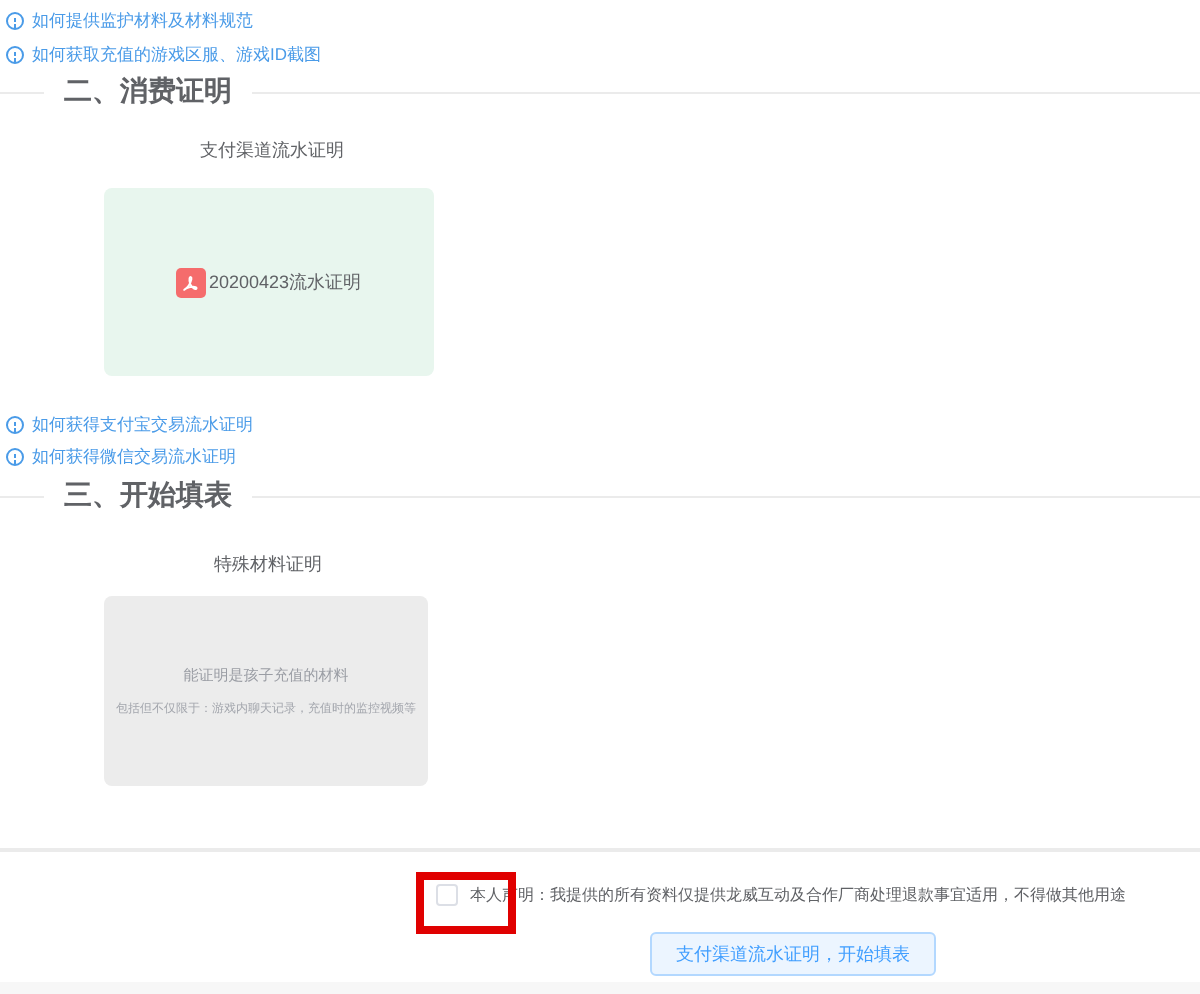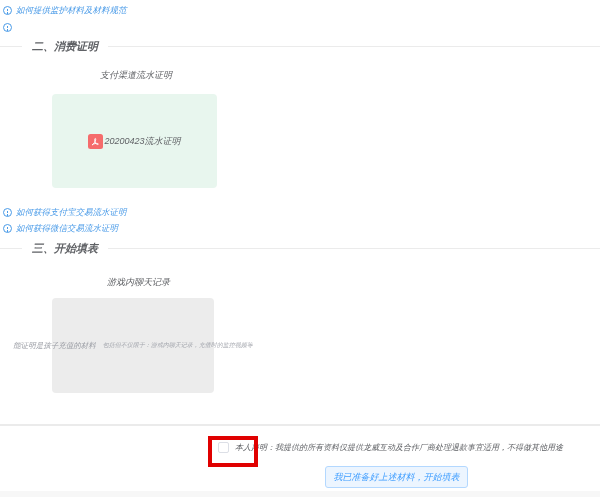--- a/index.html
+++ b/index.html
@@ -3,49 +3,49 @@
 <meta charset="utf-8">
 <style>
   :root{
     --link:#4a9be8; --accent:#409eff; --button-bg:#ecf5ff; --button-border:#b3d8ff;
     --green-box:#e8f6ee; --gray-box:#ececec; --pdf-red:#f56c6c; --annotation-red:#e00000;
     --text-main:#606266; --text-muted:#a3a6ad; --divider:#ebebeb;
   }
   *{margin:0;padding:0;box-sizing:border-box;}
   html,body{background:#fff;}
   body{font-family:"Liberation Sans","DejaVu Sans",sans-serif;}
-  .page{position:relative;width:600px;height:497px;background:#ffffff;overflow:hidden;font-style:italic;}
+  .page{position:relative;width:600px;height:497px;background:#ffffff;overflow:hidden;}
 
   
   .help-link{position:absolute;left:3px;display:flex;align-items:center;gap:4px;height:13px;cursor:pointer;}
   .help-link .link-text{font-size:8.5px;color:var(--link);white-space:nowrap;}
   .info-icon{position:relative;width:9px;height:9px;border:1px solid var(--link);border-radius:50%;flex:0 0 auto;}
   .info-icon::after{content:"";position:absolute;left:50%;top:2px;width:1px;height:2px;margin-left:-0.5px;background:var(--link);}
   .info-icon::before{content:"";position:absolute;left:50%;top:4.5px;width:1px;height:2.5px;margin-left:-0.5px;background:var(--link);}
 
   
   .section-divider{position:absolute;left:0;right:0;height:12px;display:flex;align-items:center;}
   .section-divider .line{height:1px;background:var(--divider);}
   .section-divider .line.short{width:22px;}
   .section-divider .line.long{flex:1;}
-  .section-divider .sec-title{font-size:11px;font-weight:bold;color:var(--text-main);margin:11px 10px;white-space:nowrap;}
+  .section-divider .sec-title{font-size:14px;font-weight:bold;color:var(--text-main);margin:11px 10px;white-space:nowrap;}
 
   
   .upload-label{position:absolute;font-size:9px;color:var(--text-main);white-space:nowrap;}
 
   
   .file-box{position:absolute;left:52px;top:94px;width:165px;height:94px;background:var(--green-box);border-radius:4px;
     display:flex;align-items:center;justify-content:center;}
   .file-item{display:flex;align-items:center;gap:1px;cursor:pointer;}
   .file-item .file-name{font-size:9px;color:var(--text-main);white-space:nowrap;}
   .pdf-icon{width:15px;height:15px;display:block;flex:0 0 auto;}
 
   
   .placeholder-box{position:absolute;left:52px;top:298px;width:162px;height:95px;background:var(--gray-box);border-radius:4px;
-    display:flex;align-items:center;justify-content:center;gap:7px;cursor:pointer;}
+    display:flex;flex-direction:column;align-items:center;justify-content:center;gap:7px;cursor:pointer;}
   .ph-line1{font-size:7.5px;color:#9a9da4;white-space:nowrap;}
   .ph-line2{font-size:6px;color:var(--text-muted);white-space:nowrap;}
 
   
   .page-divider{position:absolute;left:0;right:0;top:424px;height:2px;background:var(--divider);}
   .declaration-row{position:absolute;left:218px;top:442px;display:flex;align-items:flex-end;gap:6px;}
   .checkbox{width:11px;height:11px;border:1px solid #dcdfe6;border-radius:2px;background:#fff;flex:0 0 auto;cursor:pointer;}
   .declaration-text{font-size:8px;color:var(--text-main);white-space:nowrap;}
 
   .annotation-rect{position:absolute;left:208px;top:436px;width:50px;height:31px;border:4px solid var(--annotation-red);pointer-events:none;}
@@ -61,20 +61,21 @@
 <body>
 
 <div class="page">
 
   <div class="help-link" style="top:4px;">
     <span class="info-icon"></span>
     <span class="link-text">如何提供监护材料及材料规范</span>
   </div>
   <div class="help-link" style="top:21px;">
     <span class="info-icon"></span>
+    <span class="link-text">如何获取充值的游戏区服、游戏ID截图</span>
   </div>
 
   <div class="section-divider" style="top:40px;">
     <span class="line short"></span>
     <span class="sec-title">二、消费证明</span>
     <span class="line long"></span>
   </div>
 
   <div class="upload-label" style="left:100px;top:69px;text-align:right;">支付渠道流水证明</div>
 
@@ -96,32 +97,32 @@
     <span class="info-icon"></span>
     <span class="link-text">如何获得支付宝交易流水证明</span>
   </div>
 
   <div class="section-divider" style="top:242px;">
     <span class="line short"></span>
     <span class="sec-title">三、开始填表</span>
     <span class="line long"></span>
   </div>
 
-  <div class="upload-label" style="left:107px;top:276px;">游戏内聊天记录</div>
+  <div class="upload-label" style="left:107px;top:276px;">特殊材料证明</div>
 
   <div class="placeholder-box">
     <span class="ph-line1">能证明是孩子充值的材料</span>
     <span class="ph-line2">包括但不仅限于：游戏内聊天记录，充值时的监控视频等</span>
   </div>
 
   <div class="page-divider"></div>
 
   <div class="declaration-row">
     <span class="checkbox" role="checkbox" aria-checked="false"></span>
     <span class="declaration-text">本人声明：我提供的所有资料仅提供龙威互动及合作厂商处理退款事宜适用，不得做其他用途</span>
   </div>
 
   <div class="annotation-rect"></div>
 
-  <div class="submit-btn" role="button">我已准备好上述材料，开始填表</div>
+  <div class="submit-btn" role="button">支付渠道流水证明，开始填表</div>
 
   <div class="bottom-strip"></div>
 </div>
 
 </body></html>

